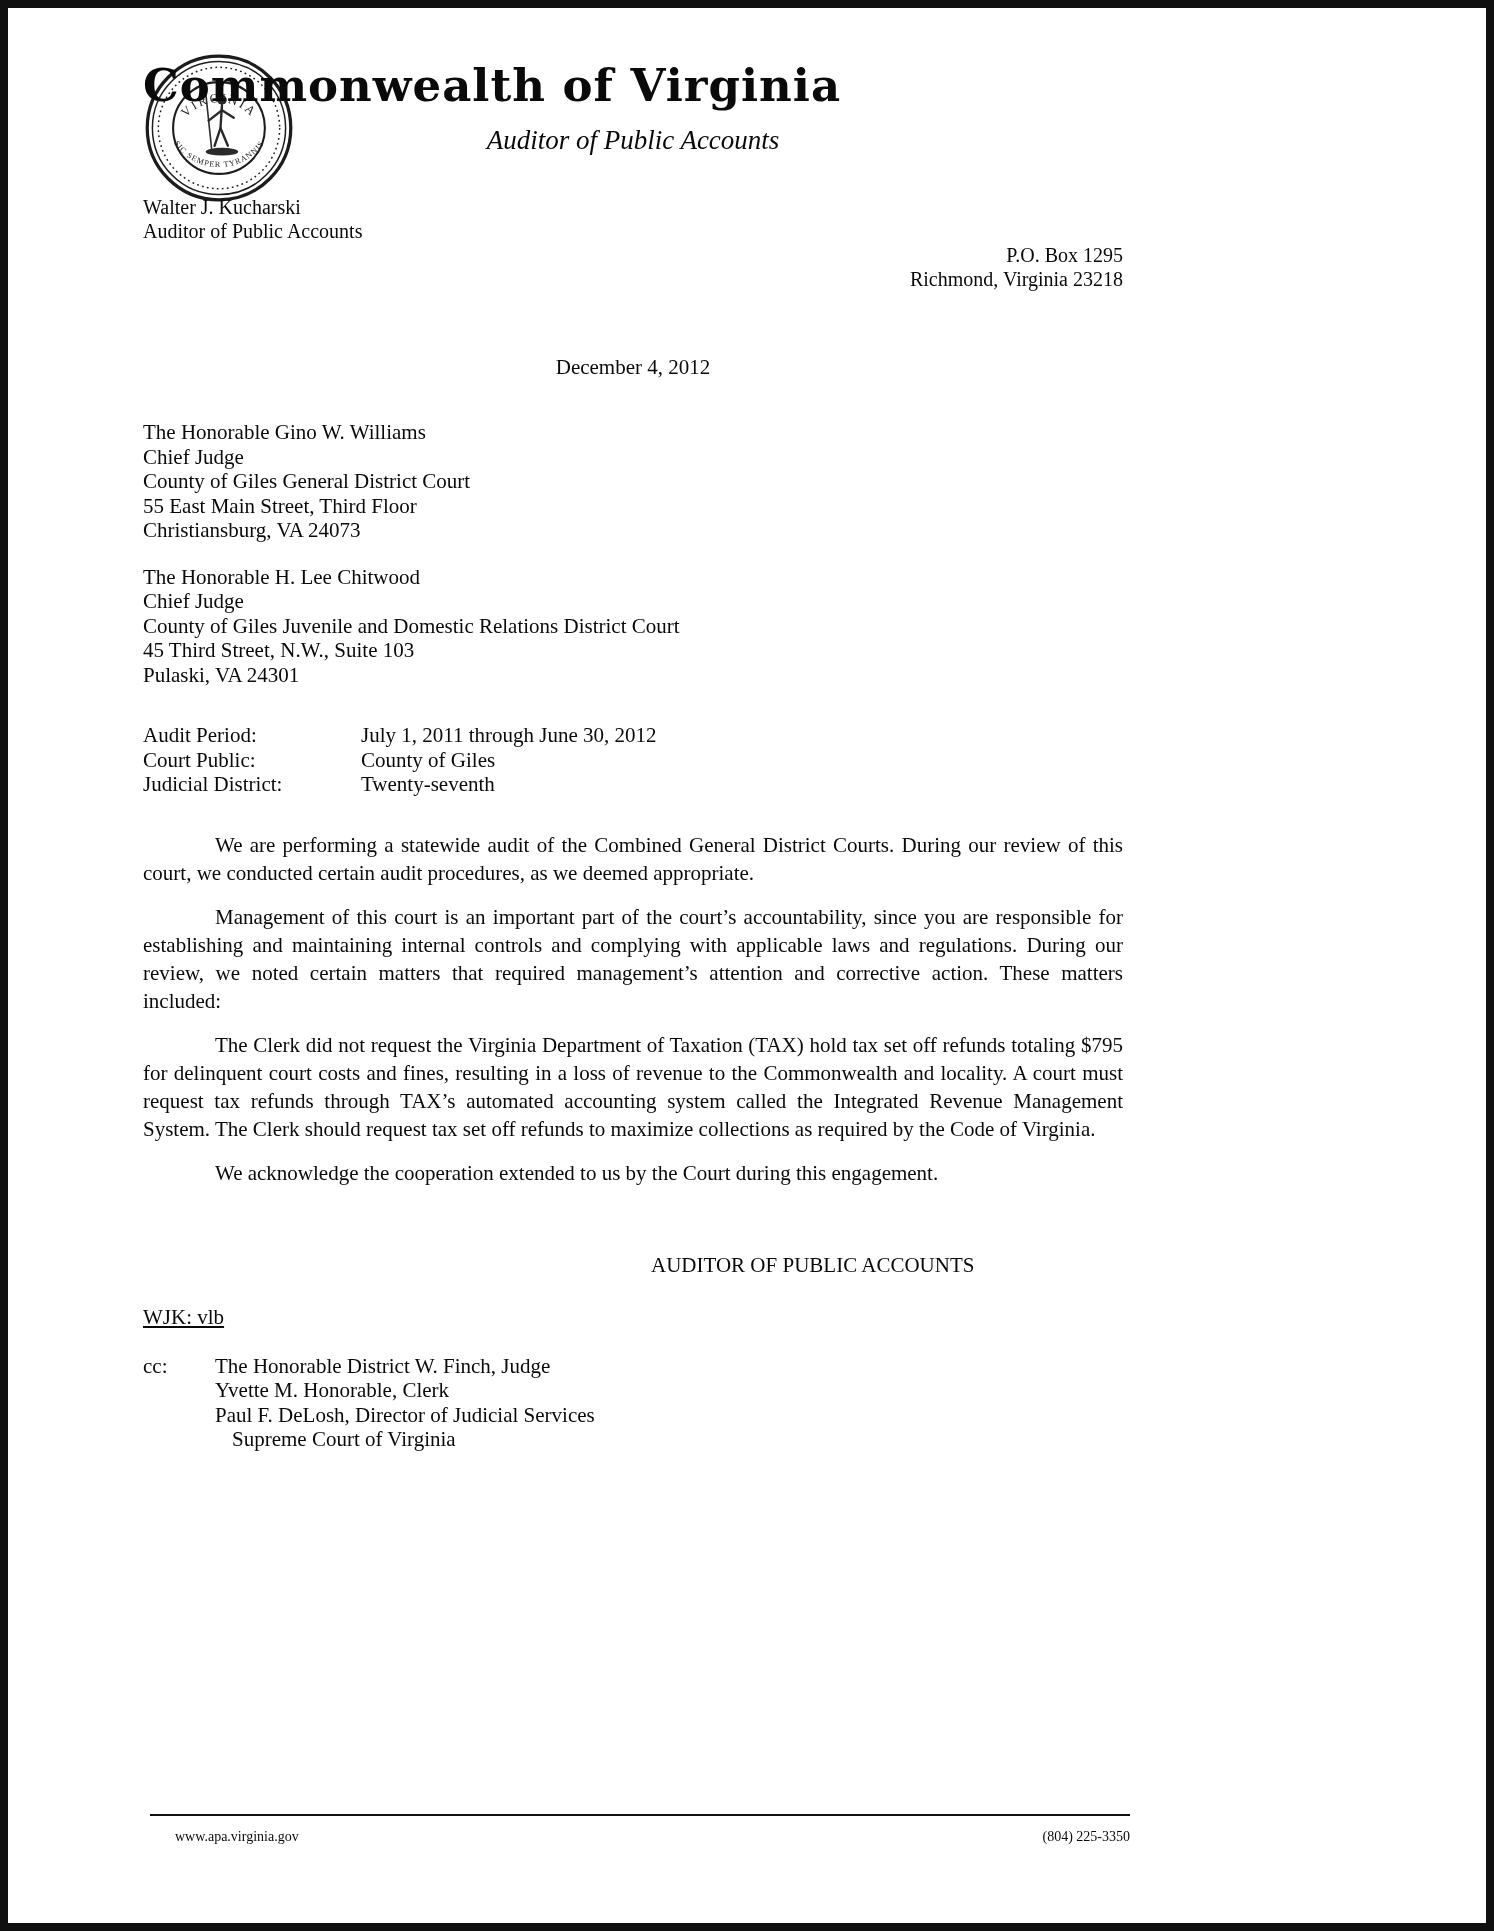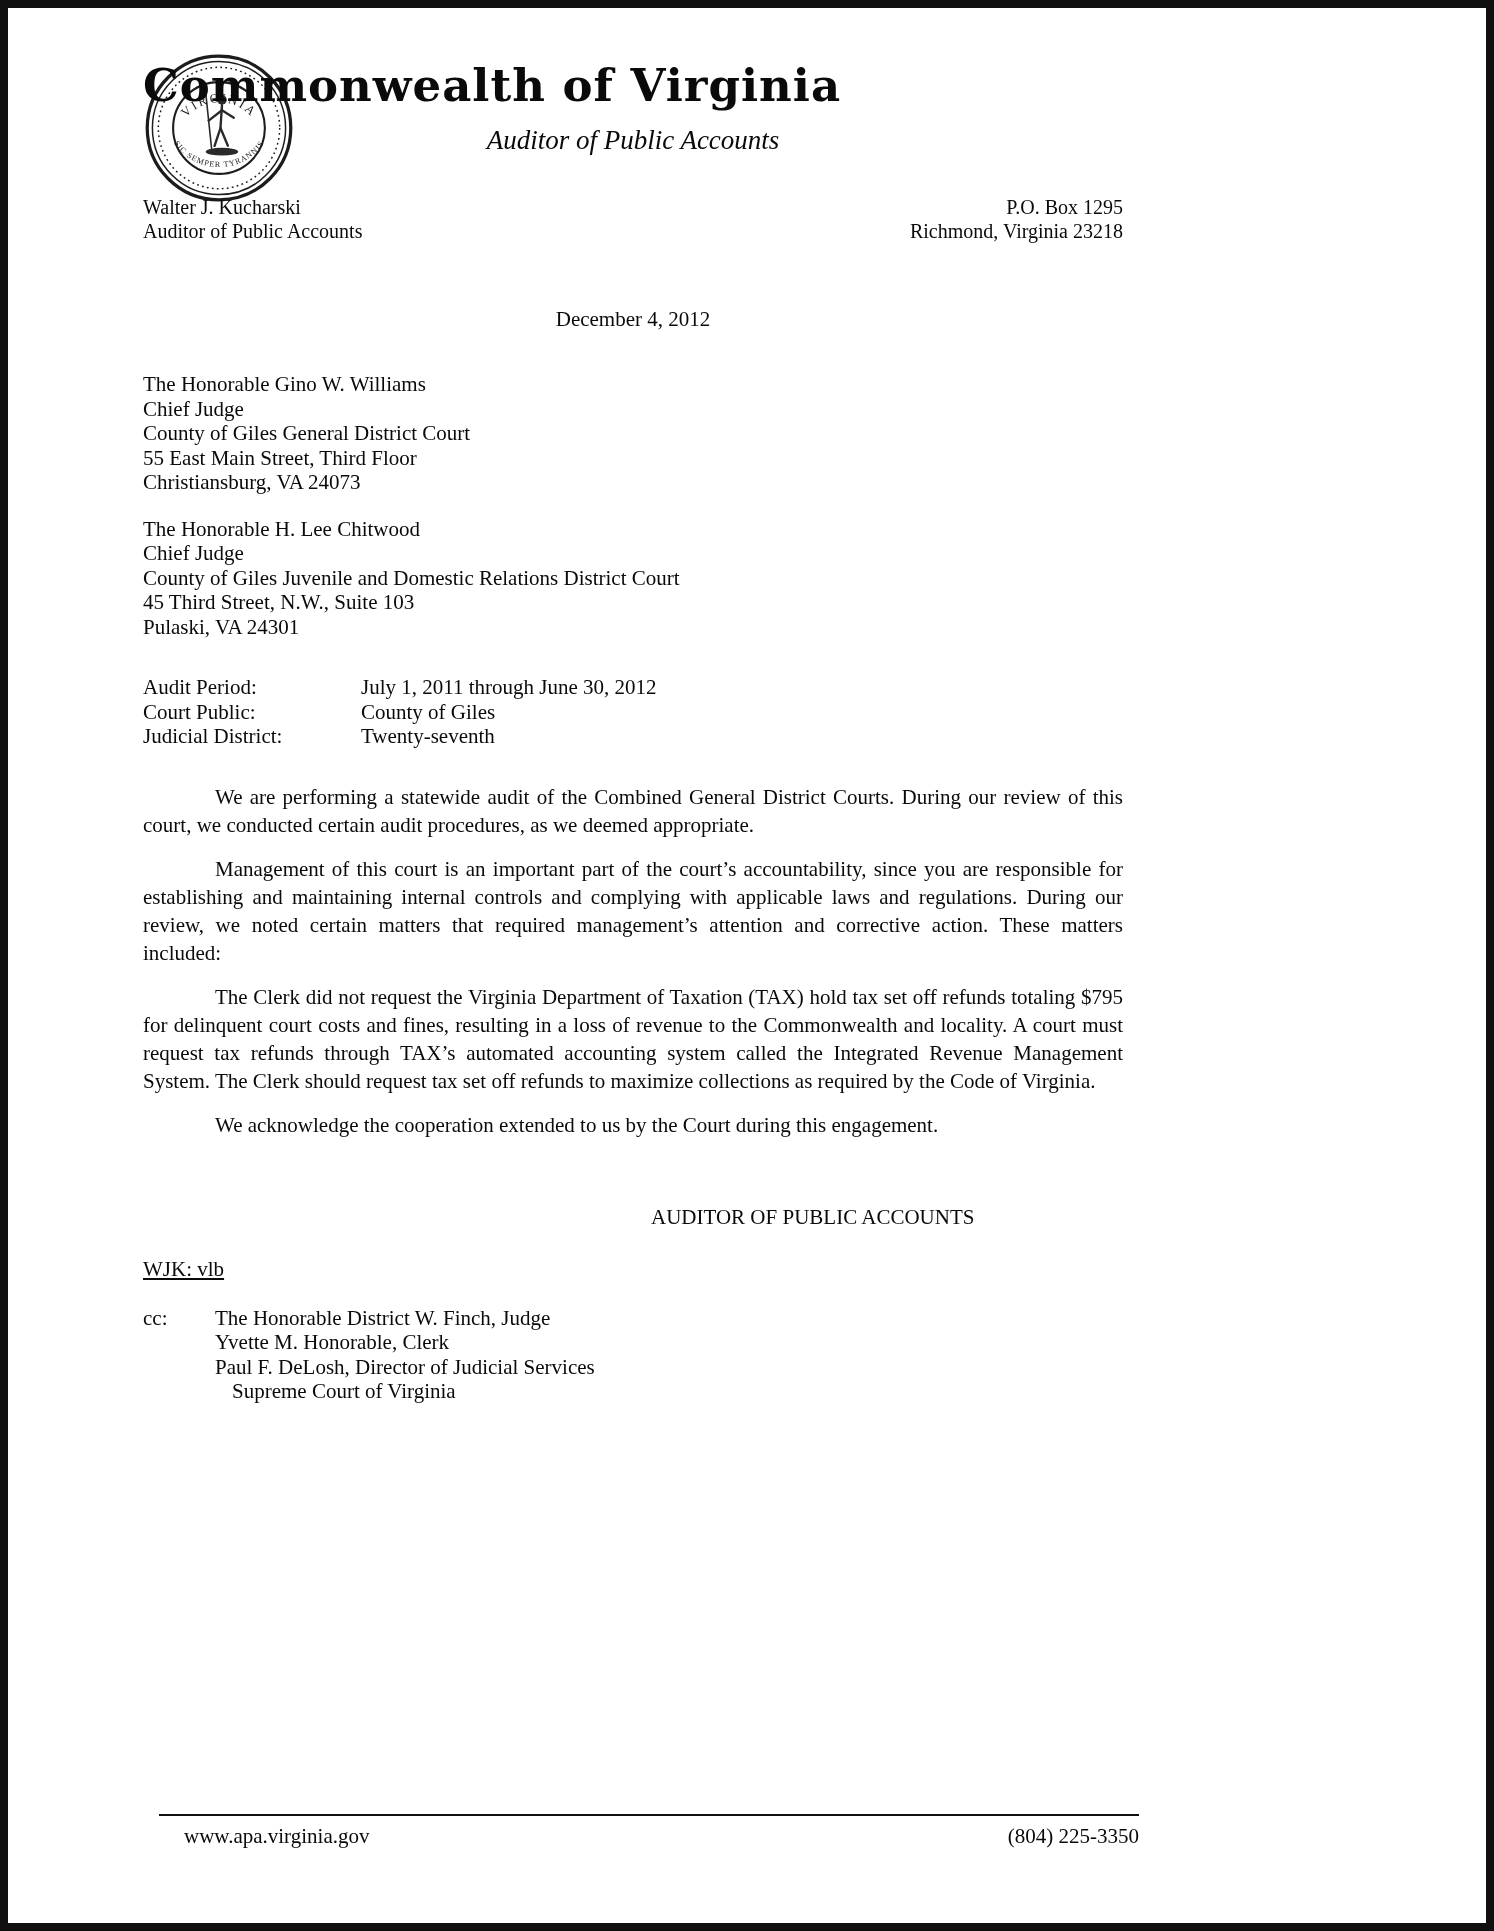--- a/index.html
+++ b/index.html
@@ -47,20 +47,21 @@
     font-size: 27px;
     line-height: 34px;
     margin-top: 10px;
   }
   .contact-row {
     display: flex;
     justify-content: space-between;
     margin-top: 38px;
     font-size: 20px;
     line-height: 24px;
+    flex-direction: column;
   }
   .contact-right { text-align: right; }
   
   .date-line {
     text-align: center;
     margin-top: 64px;
   }
   
   .recipient { margin-top: 40px; line-height: 24.5px; }
   .recipient + .recipient { margin-top: 22px; }
@@ -88,28 +89,28 @@
     margin-left: 508px;
     line-height: 28px;
   }
   .reference-line { margin-top: 26px; line-height: 25px; text-decoration: underline; }
   .cc-block { display: flex; margin-top: 24px; line-height: 24.5px; }
   .cc-label { width: 72px; flex: 0 0 72px; }
   .cc-name.indent { padding-left: 17px; }
   
   .footer {
     position: absolute;
-    left: 151px;
+    left: 142px;
     width: 980px;
     top: 1806px;
     border-top: 2px solid #101010;
     padding-top: 9px;
     display: flex;
     justify-content: space-between;
-    font-size: 21px;
+    font-size: 14px;
     line-height: 23px;
   }
   .footer-left { padding-left: 25px; }
   svg text { font-family: "Liberation Serif", serif; fill: #1c1c1c; }
 </style>
 </head>
 <body>
 
 <div class="page">
 

